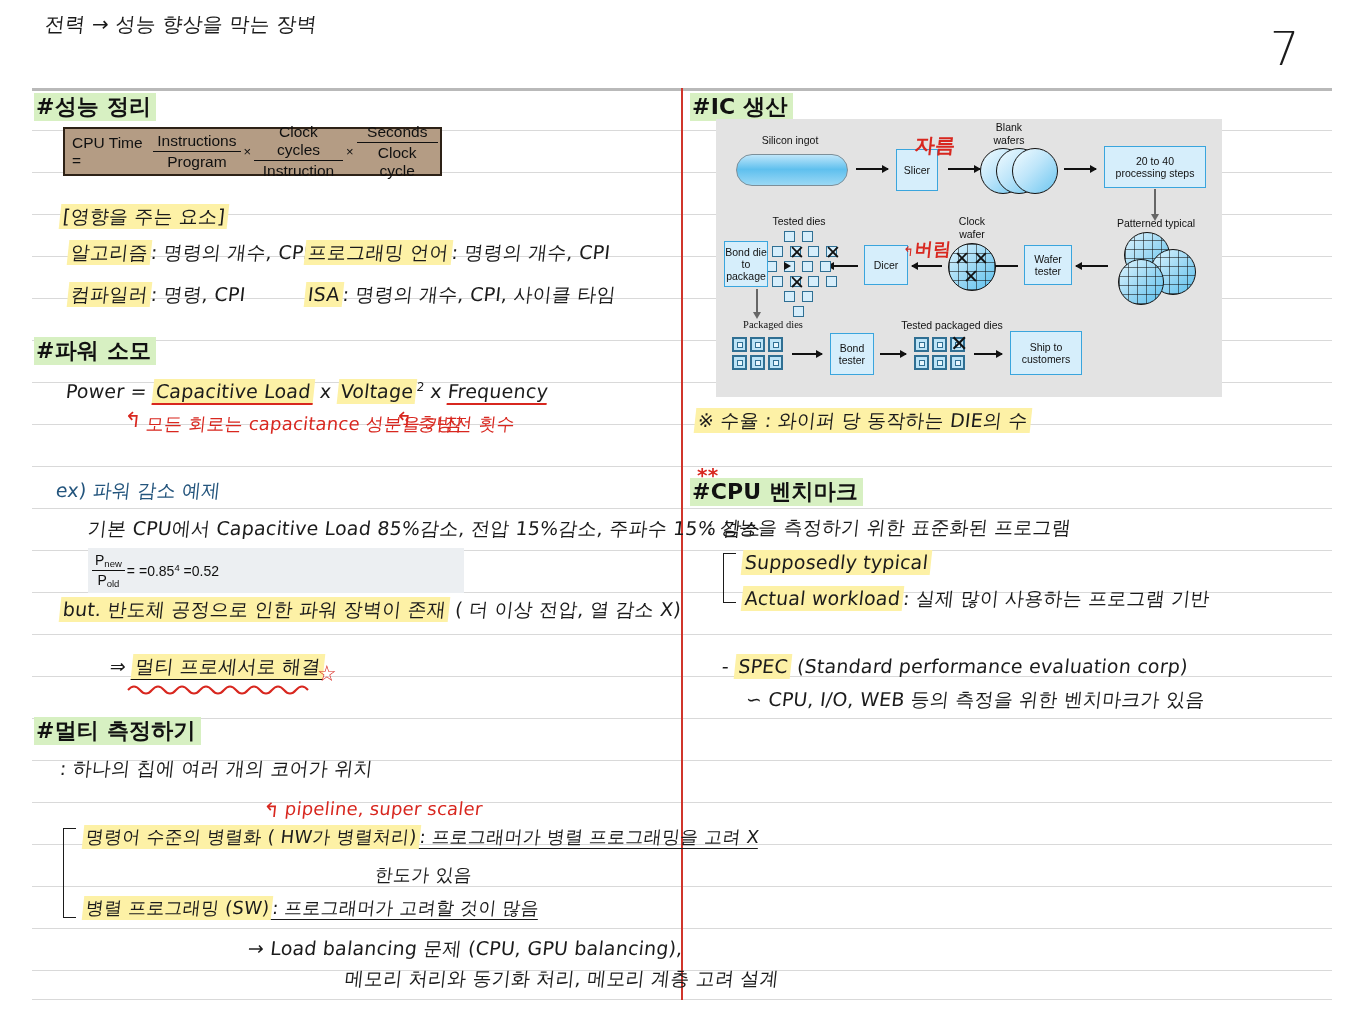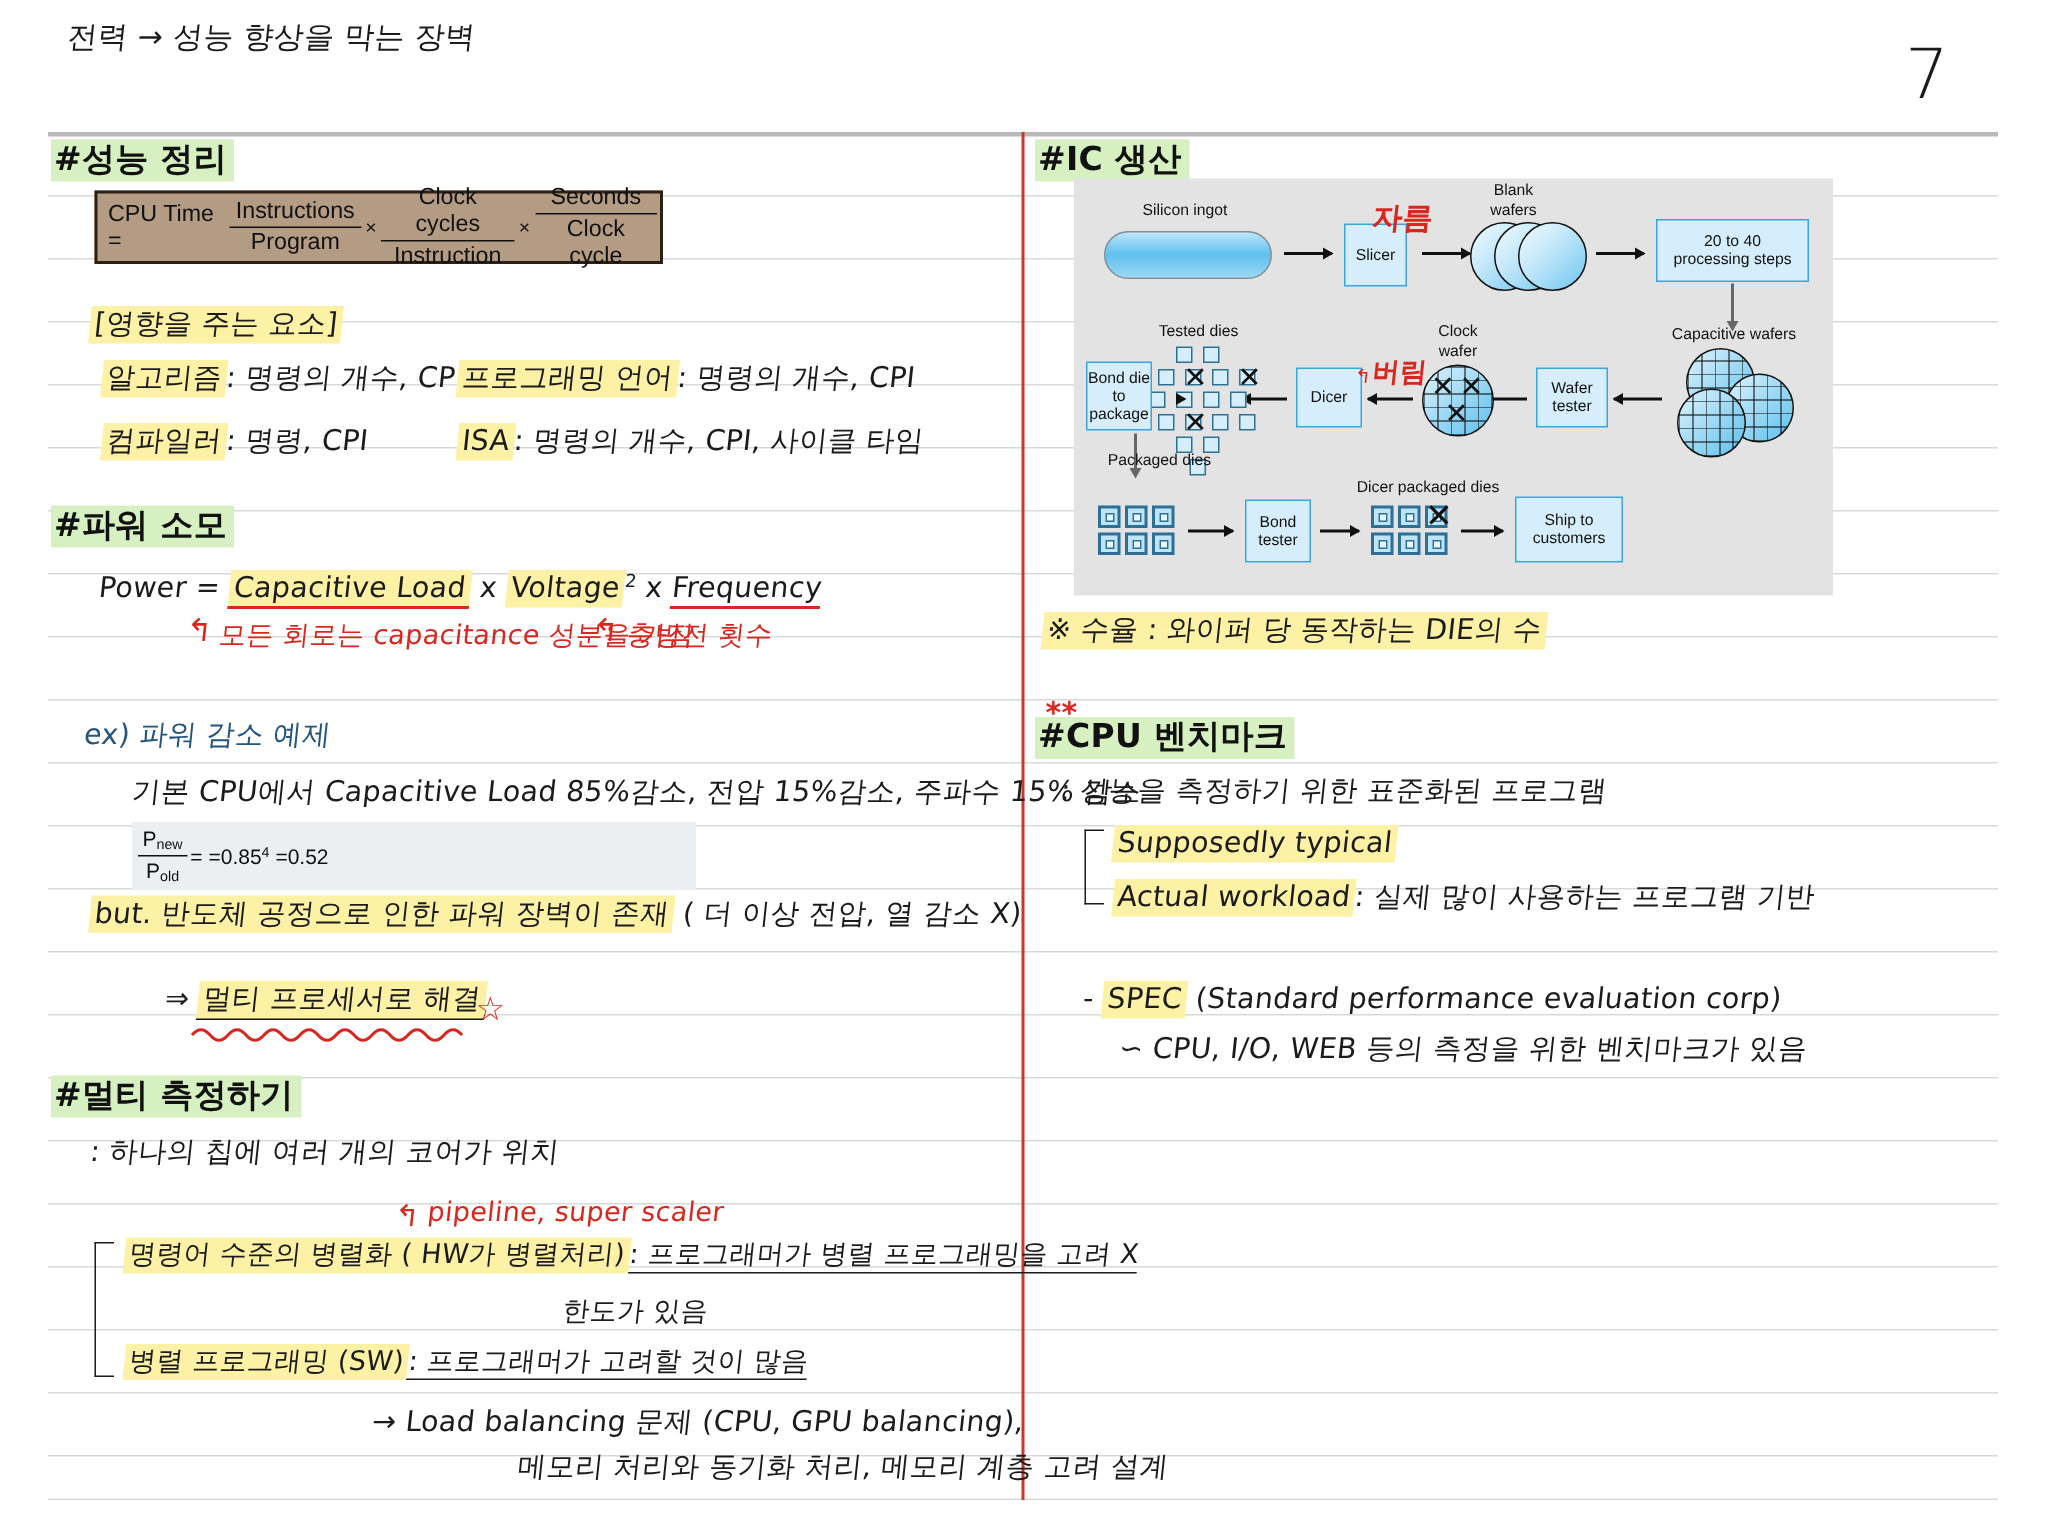--- a/index.html
+++ b/index.html
@@ -258,21 +258,21 @@
     <div class="wafc" style="left:264px;top:29px;width:44px;height:44px;"></div>
     <div class="wafc" style="left:280px;top:29px;width:44px;height:44px;"></div>
     <div class="wafc" style="left:296px;top:29px;width:44px;height:44px;"></div>
     <div class="arw" style="left:348px;top:49px;width:32px;"></div>
     <div class="box" style="left:388px;top:27px;width:102px;height:42px;">
       <span style="white-space:pre-line;">20 to 40
 processing steps</span>
     </div>
     <div class="arwv" style="left:438px;top:70px;height:26px;"></div>
 
-    <div class="lbl" style="left:390px;top:98px;width:100px;">Capacitive wafers</div>
+    <div class="lbl" style="left:390px;top:98px;width:100px;">Patterned typical</div>
     <div class="wafg" style="left:408px;top:113px;width:44px;height:44px;"></div>
     <div class="wafg" style="left:434px;top:130px;width:44px;height:44px;"></div>
     <div class="wafg" style="left:402px;top:140px;width:44px;height:44px;"></div>
     <div class="arw" style="left:360px;top:146px;width:32px;transform:scaleX(-1);"></div>
     <div class="box" style="left:308px;top:126px;width:48px;height:40px;">
       <span style="white-space:pre-line;">Wafer
 tester</span>
     </div>
     <div class="arw" style="left:272px;top:146px;width:30px;transform:scaleX(-1);"></div>
     <div class="lbl" style="left:222px;top:96px;width:68px;">Clock</div>
@@ -308,21 +308,21 @@
     <div class="bigx" style="left:109px;top:126px;">✕</div>
     <div class="bigx" style="left:73px;top:156px;">✕</div>
 
     <div class="arw" style="left:74px;top:146px;width:0px;"></div>
     <div class="box" style="left:8px;top:122px;width:44px;height:46px;">
       <span style="white-space:pre-line;">Bond die to
 package</span>
     </div>
     <div class="arwv" style="left:40px;top:170px;height:24px;"></div>
 
-    <div class="lbl" style="left:2px;top:182px;width:110px;">Packaged dies</div>
+    <div class="lbl" style="left:2px;top:200px;width:110px;font-family:Liberation Serif, serif;">Packaged dies</div>
     <div class="die big" style="left:16px;top:218px;">
         <i></i>
       </div>
     <div class="die big" style="left:34px;top:218px;">
         <i></i>
       </div>
     <div class="die big" style="left:52px;top:218px;">
         <i></i>
       </div>
     <div class="die big" style="left:16px;top:236px;">
@@ -333,21 +333,21 @@
       </div>
     <div class="die big" style="left:52px;top:236px;">
         <i></i>
       </div>
     <div class="arw" style="left:76px;top:234px;width:30px;"></div>
     <div class="box" style="left:114px;top:214px;width:44px;height:42px;">
       <span style="white-space:pre-line;">Bond
 tester</span>
     </div>
     <div class="arw" style="left:164px;top:234px;width:26px;"></div>
-    <div class="lbl" style="left:166px;top:200px;width:140px;">Dicer packaged dies</div>
+    <div class="lbl" style="left:166px;top:200px;width:140px;">Tested packaged dies</div>
     <div class="die big" style="left:198px;top:218px;">
         <i></i>
       </div>
     <div class="die big" style="left:216px;top:218px;">
         <i></i>
       </div>
     <div class="die big" style="left:234px;top:218px;">
         <i></i>
       </div>
     <div class="die big" style="left:198px;top:236px;">

